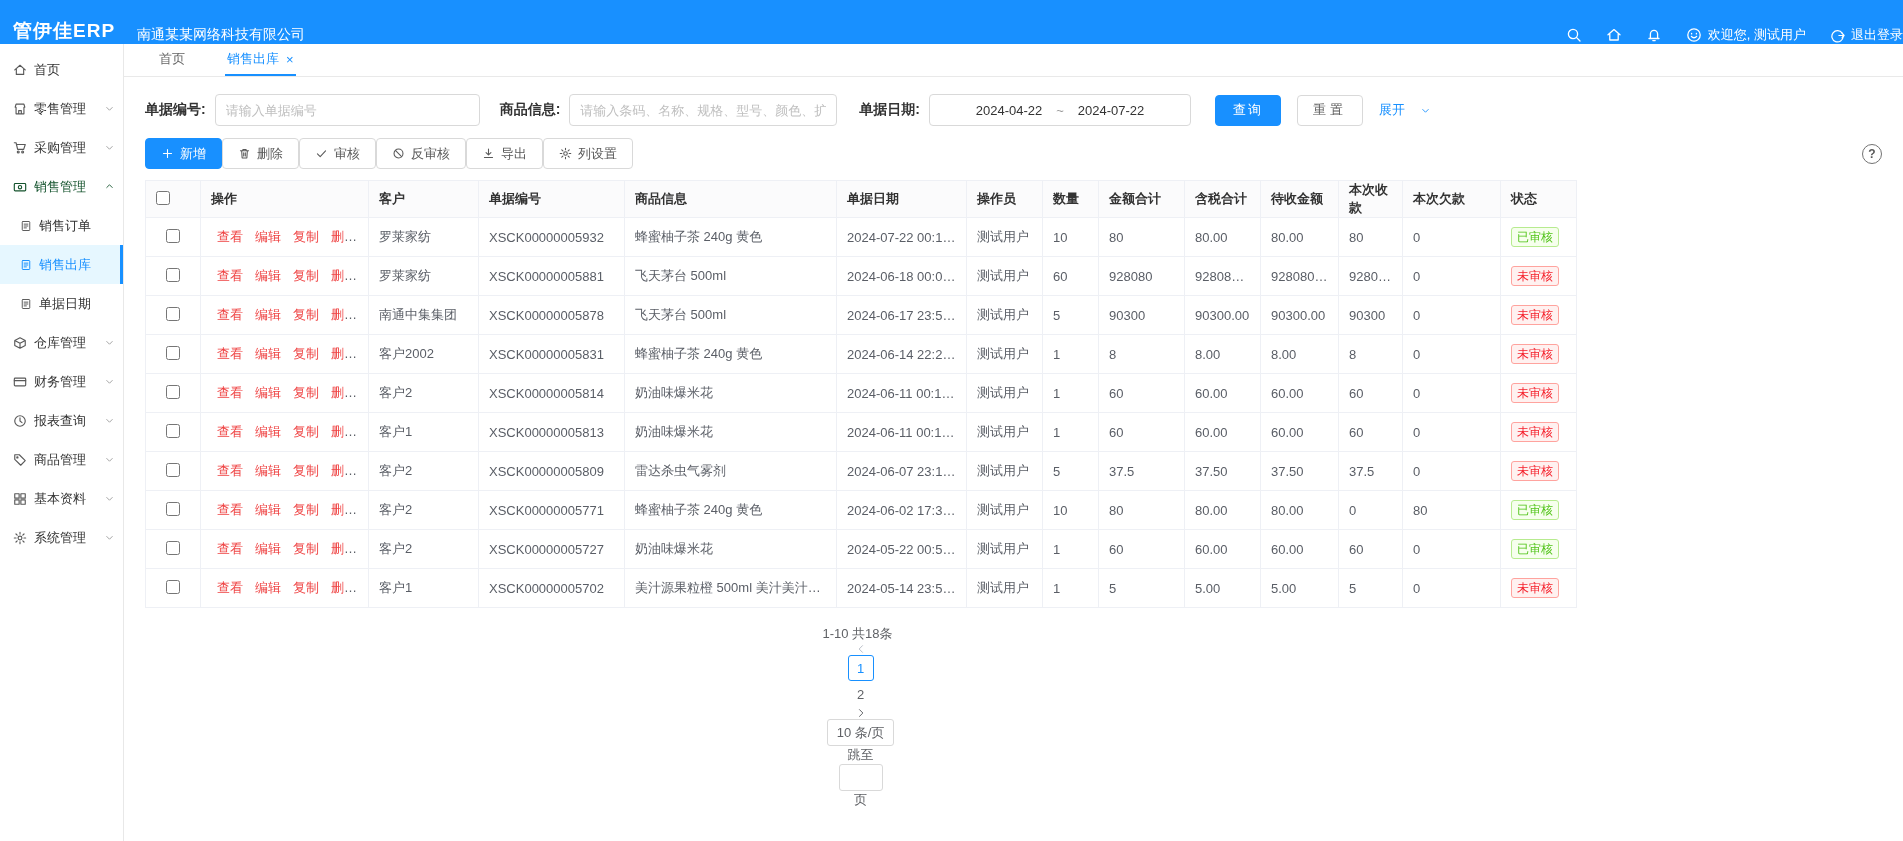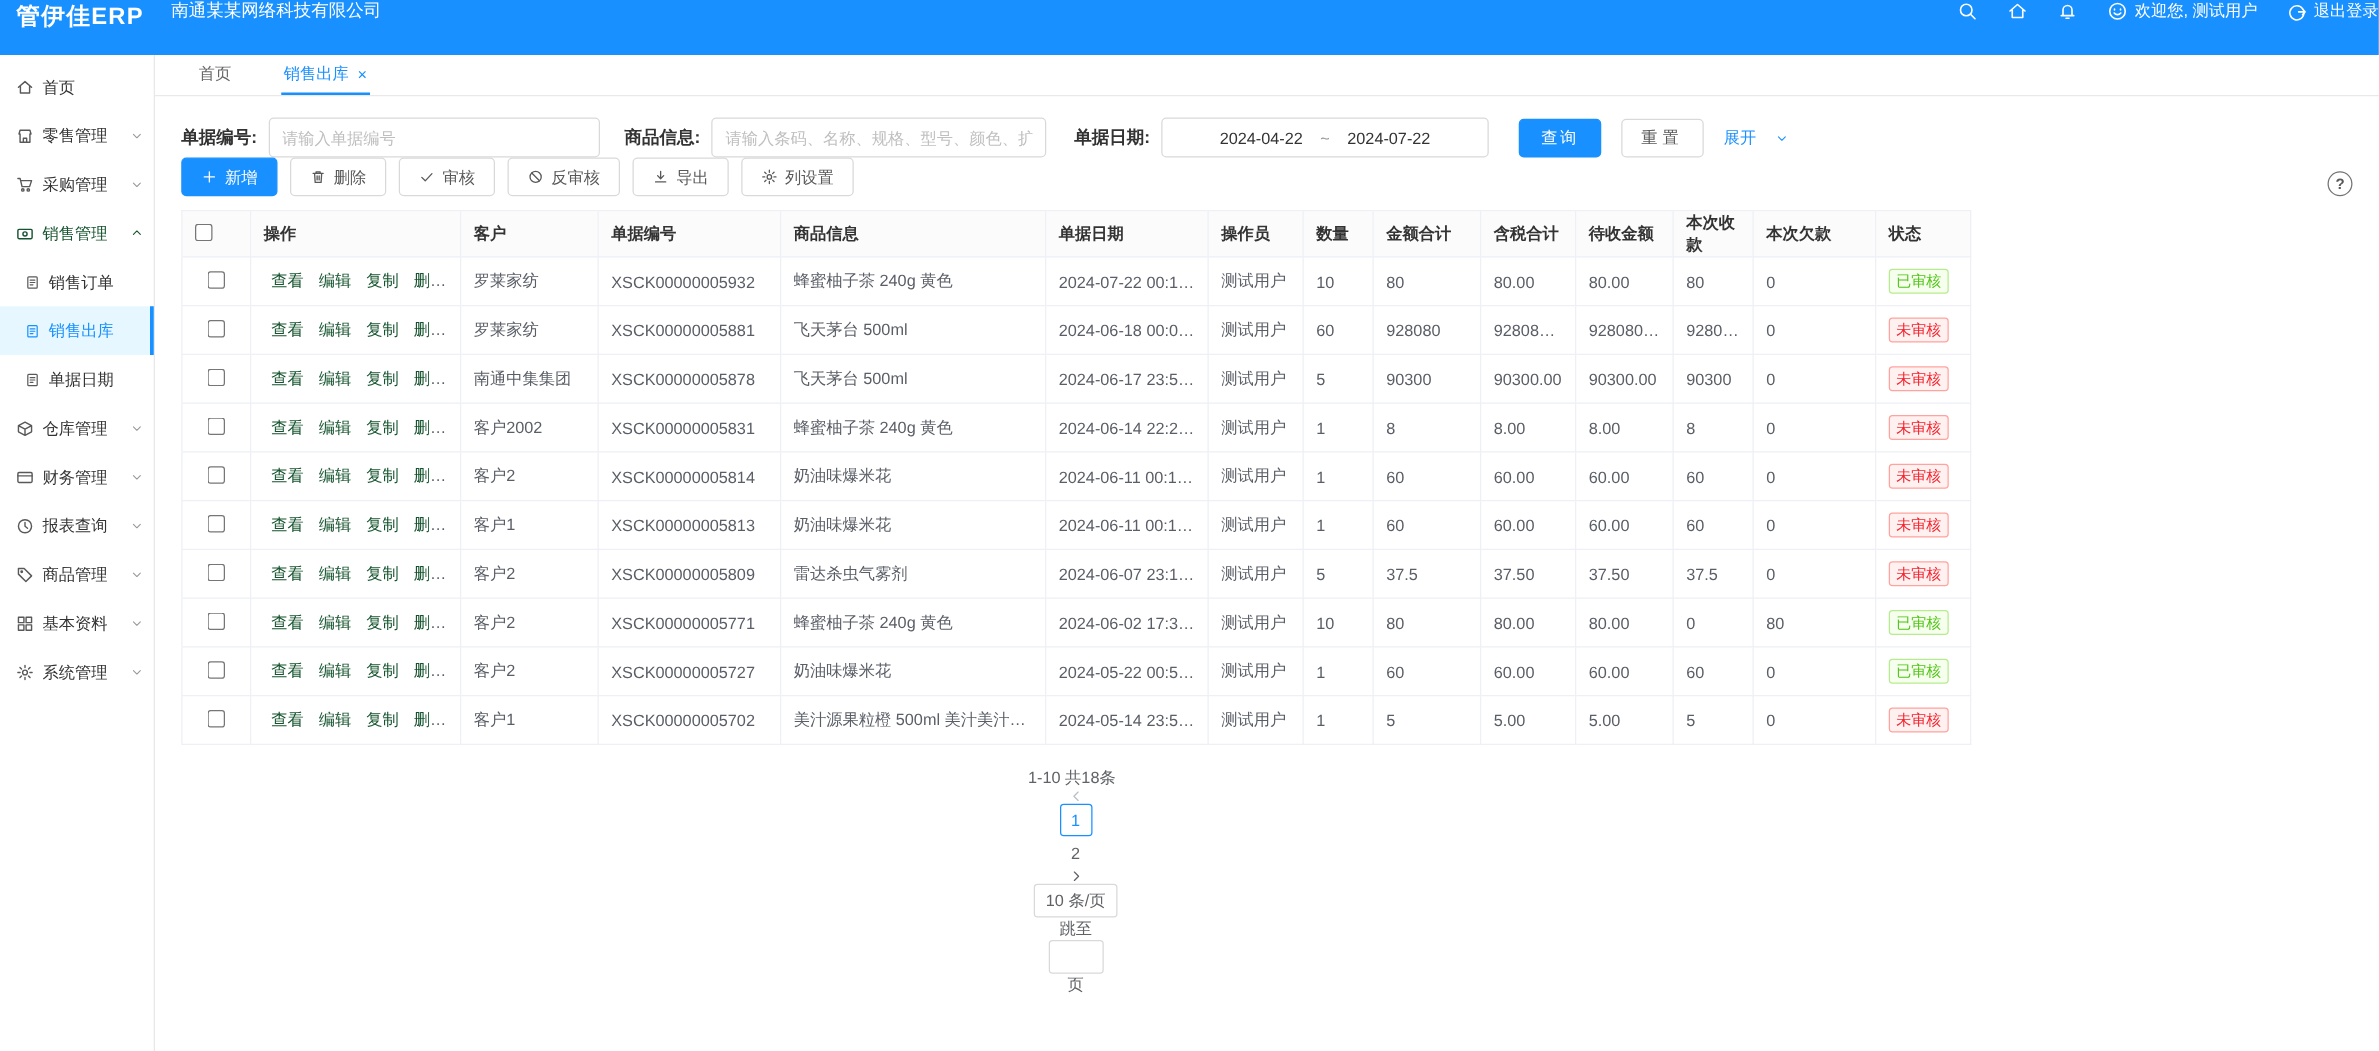--- a/index.html
+++ b/index.html
@@ -1,21 +1,21 @@
 <!DOCTYPE html>
 <html><head>
 <meta charset="utf-8">
 <style>
   * { margin:0; padding:0; box-sizing:border-box; }
   html,body { width:1903px; height:841px; overflow:hidden; background:#fff;
     font-family:"Liberation Sans","DejaVu Sans",sans-serif; }
 
   
   .topbar { position:absolute; top:0; left:0; width:1903px; height:44px;
-    background:#1890ff; color:#fff; display:flex; align-items:flex-start; z-index:20; }
+    background:#1890ff; color:#fff; display:flex; align-items:flex-end; z-index:20; }
   .logo { width:124px; padding-left:13px; font-size:19px; font-weight:bold; letter-spacing:1px; }
   .company { font-size:14px; margin-left:13px; }
   .topbar-right { margin-left:auto; display:flex; align-items:center; gap:24px; font-size:13px; }
   .tb-icon { display:flex; align-items:center; cursor:pointer; }
   .tb-icon svg, .ic svg { display:block; }
   .tb-group { display:flex; align-items:center; gap:6px; cursor:pointer; }
 
   svg.s { fill:none; stroke:currentColor; stroke-width:1.3; stroke-linecap:round; stroke-linejoin:round; }
 
   
@@ -62,38 +62,38 @@
   .date-sep { color:#999; }
   .btn { height:31px; border-radius:4px; border:1px solid #d9d9d9; background:#fff; color:#595959;
     font-size:13px; padding:0 15px; cursor:pointer; display:inline-flex; align-items:center; gap:6px;
     font-family:inherit; }
   .btn.primary { background:#1890ff; border-color:#1890ff; color:#fff; }
   .btn-search { margin-right:16px; padding:0 17px; letter-spacing:2px; }
   .btn-reset { margin-right:16px; letter-spacing:4px; }
   .expand-link { color:#1890ff; font-size:13px; display:inline-flex; align-items:center; gap:15px; cursor:pointer; }
   .expand-link svg { width:11px; height:11px; }
 
-  .toolbar { display:flex; align-items:flex-end; gap:10px; }
+  .toolbar { margin-top:12px; display:flex; align-items:center; }
   .tb-btn svg { width:13px; height:13px; }
   .help-circle { margin-left:auto; width:20px; height:20px; border:1.6px solid #737373; border-radius:50%;
     display:flex; align-items:center; justify-content:center; font-size:12px; font-weight:bold;
     color:#595959; cursor:pointer; }
 
   
   .grid-wrap { margin-top:11px; }
   table.grid { border-collapse:collapse; table-layout:fixed; width:1431px;
     border-top:1px solid #eef0f5; border-left:1px solid #eef0f5; }
   table.grid th { height:33px; background:#fbfbfc; font-size:13px; color:#333; font-weight:bold;
     text-align:left; padding:0 10px; border-right:1px solid #eef0f5; border-bottom:1px solid #eef0f5; }
   table.grid td { height:39px; font-size:13px; color:#5a5e66; padding:0 10px;
     border-right:1px solid #eef0f5; border-bottom:1px solid #eef0f5; white-space:nowrap;
     overflow:hidden; text-overflow:ellipsis; }
   th.center, td.col-check, th.col-check { text-align:center; }
   td.col-actions { text-align:center; }
-  td.col-actions a { color:#14532d; text-decoration:none; margin:12px 6px; cursor:pointer; }
+  td.col-actions a { color:#ef4444; text-decoration:none; margin:12px 6px; cursor:pointer; }
   input[type=checkbox] { width:14px; height:14px; accent-color:#1890ff; cursor:pointer; }
   td.red { color:#f5222d; }
   .badge { display:inline-block; font-size:12px; line-height:18px; padding:0 5px; border-radius:3px; border:1px solid; }
   .badge.green { color:#52c41a; background:#f6ffed; border-color:#b7eb8f; }
   .badge.red { color:#f5222d; background:#fff1f0; border-color:#ffa39e; }
 
   
   .pagination { margin-top:17px; display:flex; align-items:center; justify-content:flex-end;
     gap:0; font-size:13px; color:#606266; width:1431px;flex-direction:column; }
   .pg-total { margin-right:6px; }

